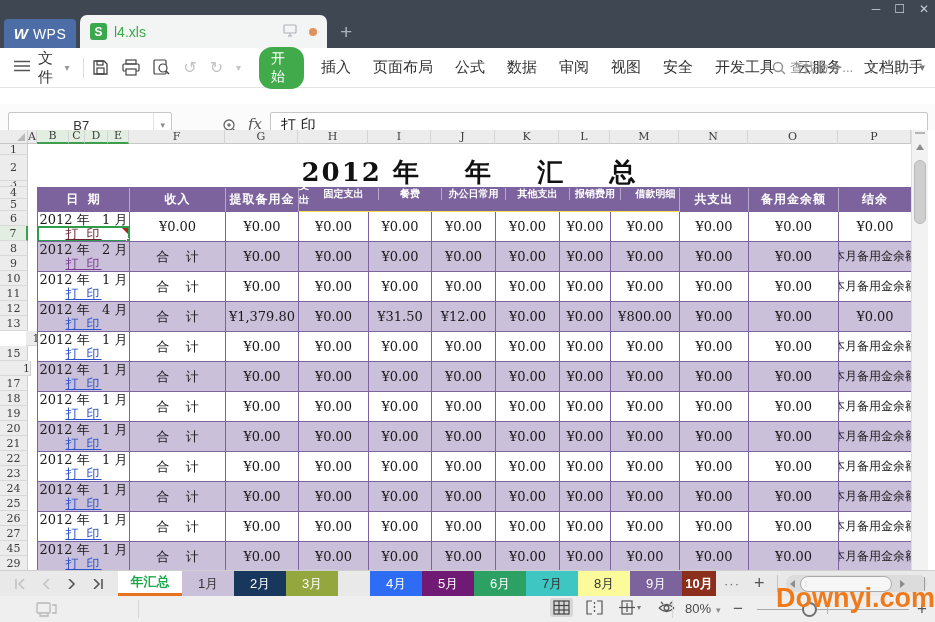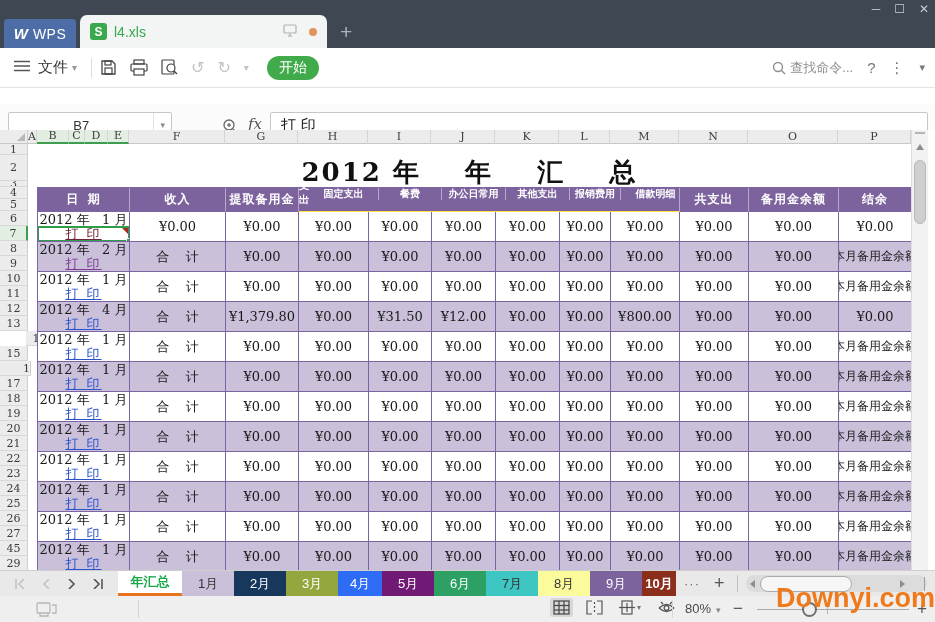--- a/index.html
+++ b/index.html
@@ -189,20 +189,32 @@
             <rect x="1" y="1" width="12" height="14" rx="1" fill="none" stroke="#444" stroke-width="1.2"></rect>
             <circle cx="10" cy="9" r="4" fill="#fff" stroke="#444" stroke-width="1.2"></circle>
             <line x1="13" y1="12" x2="16" y2="15" stroke="#444" stroke-width="1.4"></line>
           </svg>
       </span>
       <span class="ico dis" style="font-size:16px;">↺</span>
       <span class="ico dis" style="font-size:16px;">↻</span>
       <span class="ico dis" style="font-size:10px;">▾</span>
     </span>
     <span class="home-pill">开始</span>
+    <span id="menu-tabs" style="display:flex;align-items:center;">
+        <div class="menu-item">插入</div>
+        <div class="menu-item">页面布局</div>
+        <div class="menu-item">公式</div>
+        <div class="menu-item">数据</div>
+        <div class="menu-item">审阅</div>
+        <div class="menu-item">视图</div>
+        <div class="menu-item">安全</div>
+        <div class="menu-item">开发工具</div>
+        <div class="menu-item">云服务</div>
+        <div class="menu-item">文档助手</div>
+      </span>
     <span class="mb-right">
       <span class="findcmd">
         <svg width="14" height="14" viewBox="0 0 14 14">
             <circle cx="6" cy="6" r="4.5" fill="none" stroke="#8f8f8f" stroke-width="1.4"></circle>
             <line x1="9.5" y1="9.5" x2="13" y2="13" stroke="#8f8f8f" stroke-width="1.4"></line>
           </svg>
         <span>查找命令...</span>
       </span>
       <span class="help-q">?</span>
       <span class="more-v">⋮</span>
@@ -498,21 +510,21 @@
             <polyline points="4,0 9,5 4,10"></polyline>
             <line x1="12" y1="0" x2="12" y2="10"></line>
           </g>
         </svg>
     </span>
     <span id="stabs" style="display:flex;">
         <div class="stab active" style="width: 64px; background: rgb(255, 255, 255); color: rgb(24, 169, 74);">年汇总</div>
         <div class="stab" style="width: 52px; background: rgb(203, 192, 218); color: rgb(51, 51, 51);">1月</div>
         <div class="stab" style="width: 52px; background: rgb(23, 55, 93); color: rgb(255, 255, 255);">2月</div>
         <div class="stab" style="width: 52px; background: rgb(148, 167, 62); color: rgb(255, 255, 255);">3月</div>
-        <div class="stab" style="width: 44px; background: rgb(46, 108, 245); color: rgb(255, 255, 255);">4月</div>
+        <div class="stab" style="width: 52px; background: rgb(46, 108, 245); color: rgb(255, 255, 255); margin-left: 32px;">4月</div>
         <div class="stab" style="width: 52px; background: #701a75; color: rgb(255, 255, 255);">5月</div>
         <div class="stab" style="width: 52px; background: rgb(45, 161, 100); color: rgb(255, 255, 255);">6月</div>
         <div class="stab" style="width: 52px; background: rgb(62, 198, 195); color: rgb(51, 51, 51);">7月</div>
         <div class="stab" style="width: 52px; background: rgb(251, 251, 155); color: rgb(51, 51, 51);">8月</div>
         <div class="stab" style="width: 52px; background: rgb(125, 99, 157); color: rgb(255, 255, 255);">9月</div>
         <div class="stab" style="width: 34px; background: rgb(139, 46, 28); color: rgb(255, 255, 255); font-weight: bold;">10月</div>
       </span>
     <span class="tab-more">···</span>
     <span class="tab-add">+</span>
     <span class="tb-sep"></span>

